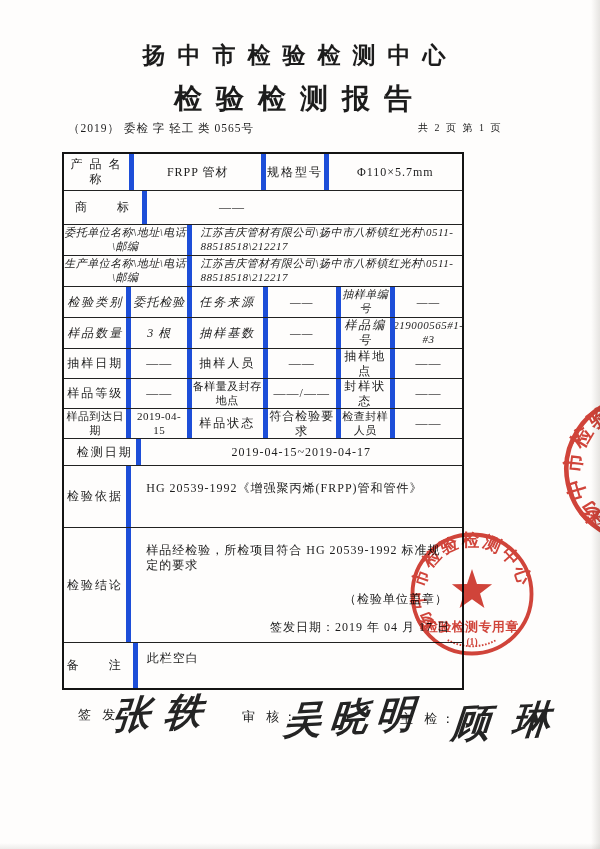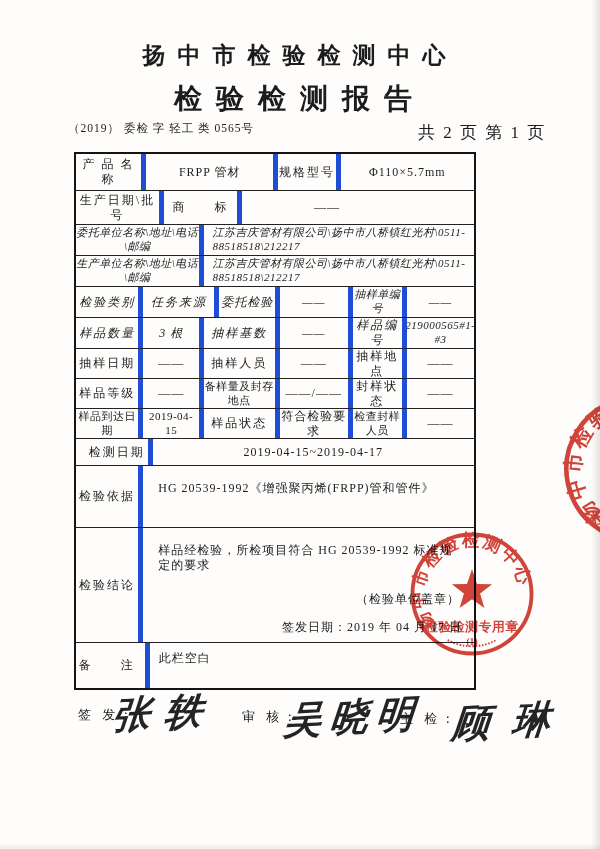--- a/index.html
+++ b/index.html
@@ -11,23 +11,23 @@
   .edge-shadow-right{position:absolute; right:0; top:0; width:9px; height:100%;
     background:linear-gradient(to right,rgba(0,0,0,0),rgba(120,115,105,.18)); }
   .edge-shadow-bottom{position:absolute; left:0; bottom:0; width:100%; height:6px;
     background:linear-gradient(to bottom,rgba(0,0,0,0),rgba(120,115,105,.12)); }
 
   .center-name{position:absolute; top:40px; left:0; width:100%; text-align:center;
     font-size:23px; font-weight:bold; letter-spacing:12px; white-space:nowrap;}
   .report-title{position:absolute; top:80px; left:0; width:100%; text-align:center;
     font-size:28px; font-weight:bold; letter-spacing:14px; white-space:nowrap;}
   .doc-no{position:absolute; top:121px; left:68px; font-size:11.5px; letter-spacing:1px;}
-  .page-info{position:absolute; top:121px; left:418px; font-size:17px; letter-spacing:2px;}
+  .page-info{position:absolute; top:121px; left:418px; font-size:10px; letter-spacing:2px;}
 
-  .report-table{position:absolute; left:74px; top:152px; width:402px;
+  .report-table{position:absolute; left:62px; top:152px; width:402px;
     border:2px solid #141414; box-sizing:border-box; background:transparent;}
   .trow{display:flex; width:100%; box-sizing:border-box; border-top:1px solid #222;}
   .trow:first-child{border-top:none;}
   .tcell{box-sizing:border-box; border-left:5px solid #1d4ed8; display:flex;
     align-items:center; justify-content:center; font-size:12px; text-align:center;
     letter-spacing:1px; line-height:1.25; overflow:hidden;}
   .tcell:first-child{border-left:none;}
   .lbl{letter-spacing:2px;}
   .left{justify-content:flex-start; text-align:left; padding-left:9px;}
   .topleft{align-items:flex-start; justify-content:flex-start; text-align:left;
@@ -69,39 +69,38 @@
   <div class="report-table">
 
     <div class="trow h36">
       <div class="tcell lbl w83">产 品 名 称</div>
       <div class="tcell w167">FRPP 管材</div>
       <div class="tcell lbl w78">规格型号</div>
       <div class="tcell w175">Φ110×5.7mm</div>
     </div>
 
     <div class="trow h34">
-      <div class="tcell lbl w83">生产日期\批号</div>
       <div class="tcell lbl w78">商　　标</div>
       <div class="tcell w175">——</div>
     </div>
 
     <div class="trow h31">
       <div class="tcell lbl w156 small">委托单位名称\地址\电话\邮编</div>
       <div class="tcell w347 small left">江苏吉庆管材有限公司\扬中市八桥镇红光村\0511-88518518\212217</div>
     </div>
 
     <div class="trow h31">
       <div class="tcell lbl w156 small">生产单位名称\地址\电话\邮编</div>
       <div class="tcell w347 small left">江苏吉庆管材有限公司\扬中市八桥镇红光村\0511-88518518\212217</div>
     </div>
 
     <div class="trow h31">
       <div class="tcell lbl w80">检验类别</div>
+      <div class="tcell w76">委托检验</div>
       <div class="tcell lbl w96">任务来源</div>
-      <div class="tcell w76">委托检验</div>
       <div class="tcell w92">——</div>
       <div class="tcell lbl w68 small">抽样单编号</div>
       <div class="tcell w91">——</div>
     </div>
 
     <div class="trow h31">
       <div class="tcell lbl w80">样品数量</div>
       <div class="tcell w76">3 根</div>
       <div class="tcell lbl w96">抽样基数</div>
       <div class="tcell w92">——</div>

